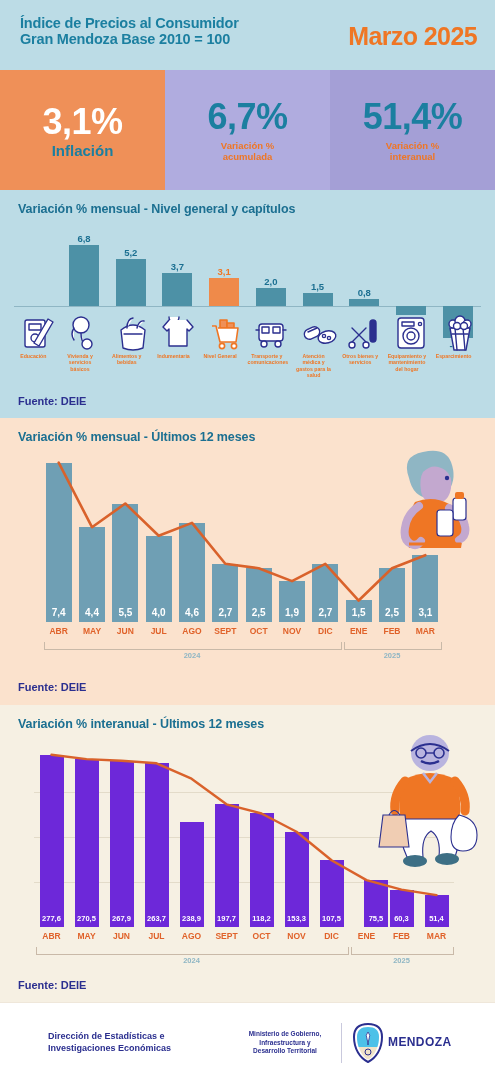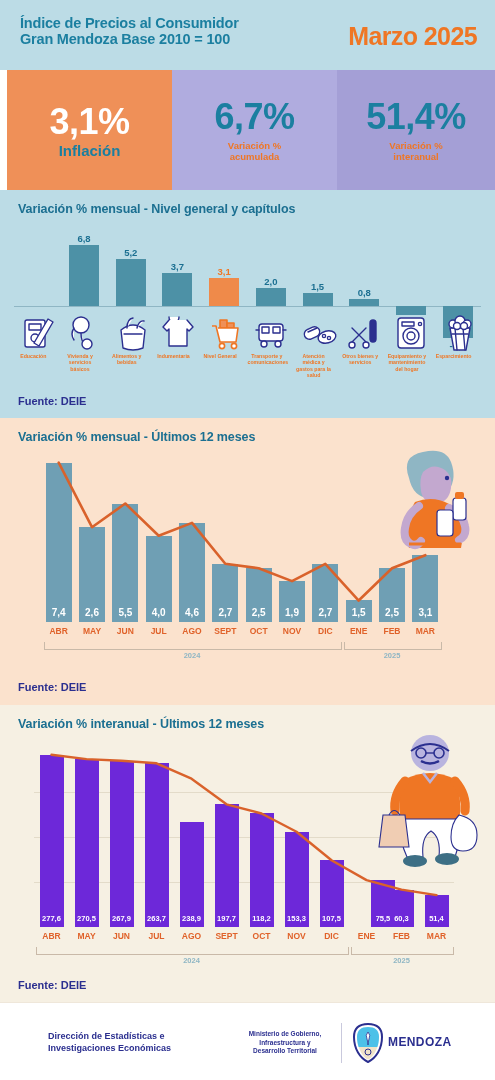--- a/index.html
+++ b/index.html
@@ -16,21 +16,21 @@
     position:absolute;left:20px;top:15px;
     color:#1b7fa0;font-size:14.5px;font-weight:bold;line-height:16px;
     letter-spacing:-0.2px;
   }
   .header-date{
     position:absolute;right:18px;top:22px;
     color:#ef7624;font-size:25px;font-weight:bold;letter-spacing:-0.6px;
   }
 
   
-  .kpis{display:flex;height:120px;padding-left:7px;}
+  .kpis{display:flex;height:120px;}
   .kpi{flex:1;display:flex;flex-direction:column;align-items:center;justify-content:center;}
   .kpi-a{background:#ef9058;flex:0 0 165px;}
   .kpi-b{background:#b0acdf;flex:0 0 165px;}
   .kpi-c{background:#a49fd6;flex:1;}
   .kpi-val{font-size:36px;font-weight:bold;line-height:38px;letter-spacing:-0.5px;}
   .kpi-a .kpi-val{color:#ffffff;}
   .kpi-b .kpi-val,.kpi-c .kpi-val{color:#1b7fa0;}
   .kpi-lab{font-size:13px;font-weight:bold;margin-top:4px;text-align:center;line-height:12px;}
   .kpi-a .kpi-lab{color:#1b7fa0;font-size:15px;}
   .kpi-b .kpi-lab,.kpi-c .kpi-lab{color:#ef7624;font-size:9.5px;line-height:11px;}
@@ -279,21 +279,21 @@
   <div class="sec2">
     <div class="sec-title">Variación % mensual - Últimos 12 meses</div>
     <div class="c2-plot" id="c2plot">
         <div class="c2-col" style="left: 3.66667px; width: 26px;">
           <div class="c2-bar" style="height: 159.385px;">
             <div class="c2-inval">7,4</div>
           </div>
         </div>
         <div class="c2-col" style="left: 37px; width: 26px;">
           <div class="c2-bar" style="height: 94.7692px;">
-            <div class="c2-inval">2,6</div>
+            <div class="c2-inval">4,4</div>
           </div>
         </div>
         <div class="c2-col" style="left: 70.3333px; width: 26px;">
           <div class="c2-bar" style="height: 118.462px;">
             <div class="c2-inval">5,5</div>
           </div>
         </div>
         <div class="c2-col" style="left: 103.667px; width: 26px;">
           <div class="c2-bar" style="height: 86.1538px;">
             <div class="c2-inval">4,0</div>
@@ -422,21 +422,21 @@
         <div class="c3-col" style="left: 250.5px; width: 24px;">
           <div class="c3-bar" style="height: 95.1517px;">
             <div class="c3-inval">153,3</div>
           </div>
         </div>
         <div class="c3-col" style="left: 285.5px; width: 24px;">
           <div class="c3-bar" style="height: 66.7241px;">
             <div class="c3-inval">107,5</div>
           </div>
         </div>
-        <div class="c3-col" style="left: 337px; width: 24px;">
+        <div class="c3-col" style="left: 330px; width: 24px;">
           <div class="c3-bar" style="height: 46.8621px;">
             <div class="c3-inval">75,5</div>
           </div>
         </div>
         <div class="c3-col" style="left: 355.5px; width: 24px;">
           <div class="c3-bar" style="height: 37.4276px;">
             <div class="c3-inval">60,3</div>
           </div>
         </div>
         <div class="c3-col" style="left: 390.5px; width: 24px;">

